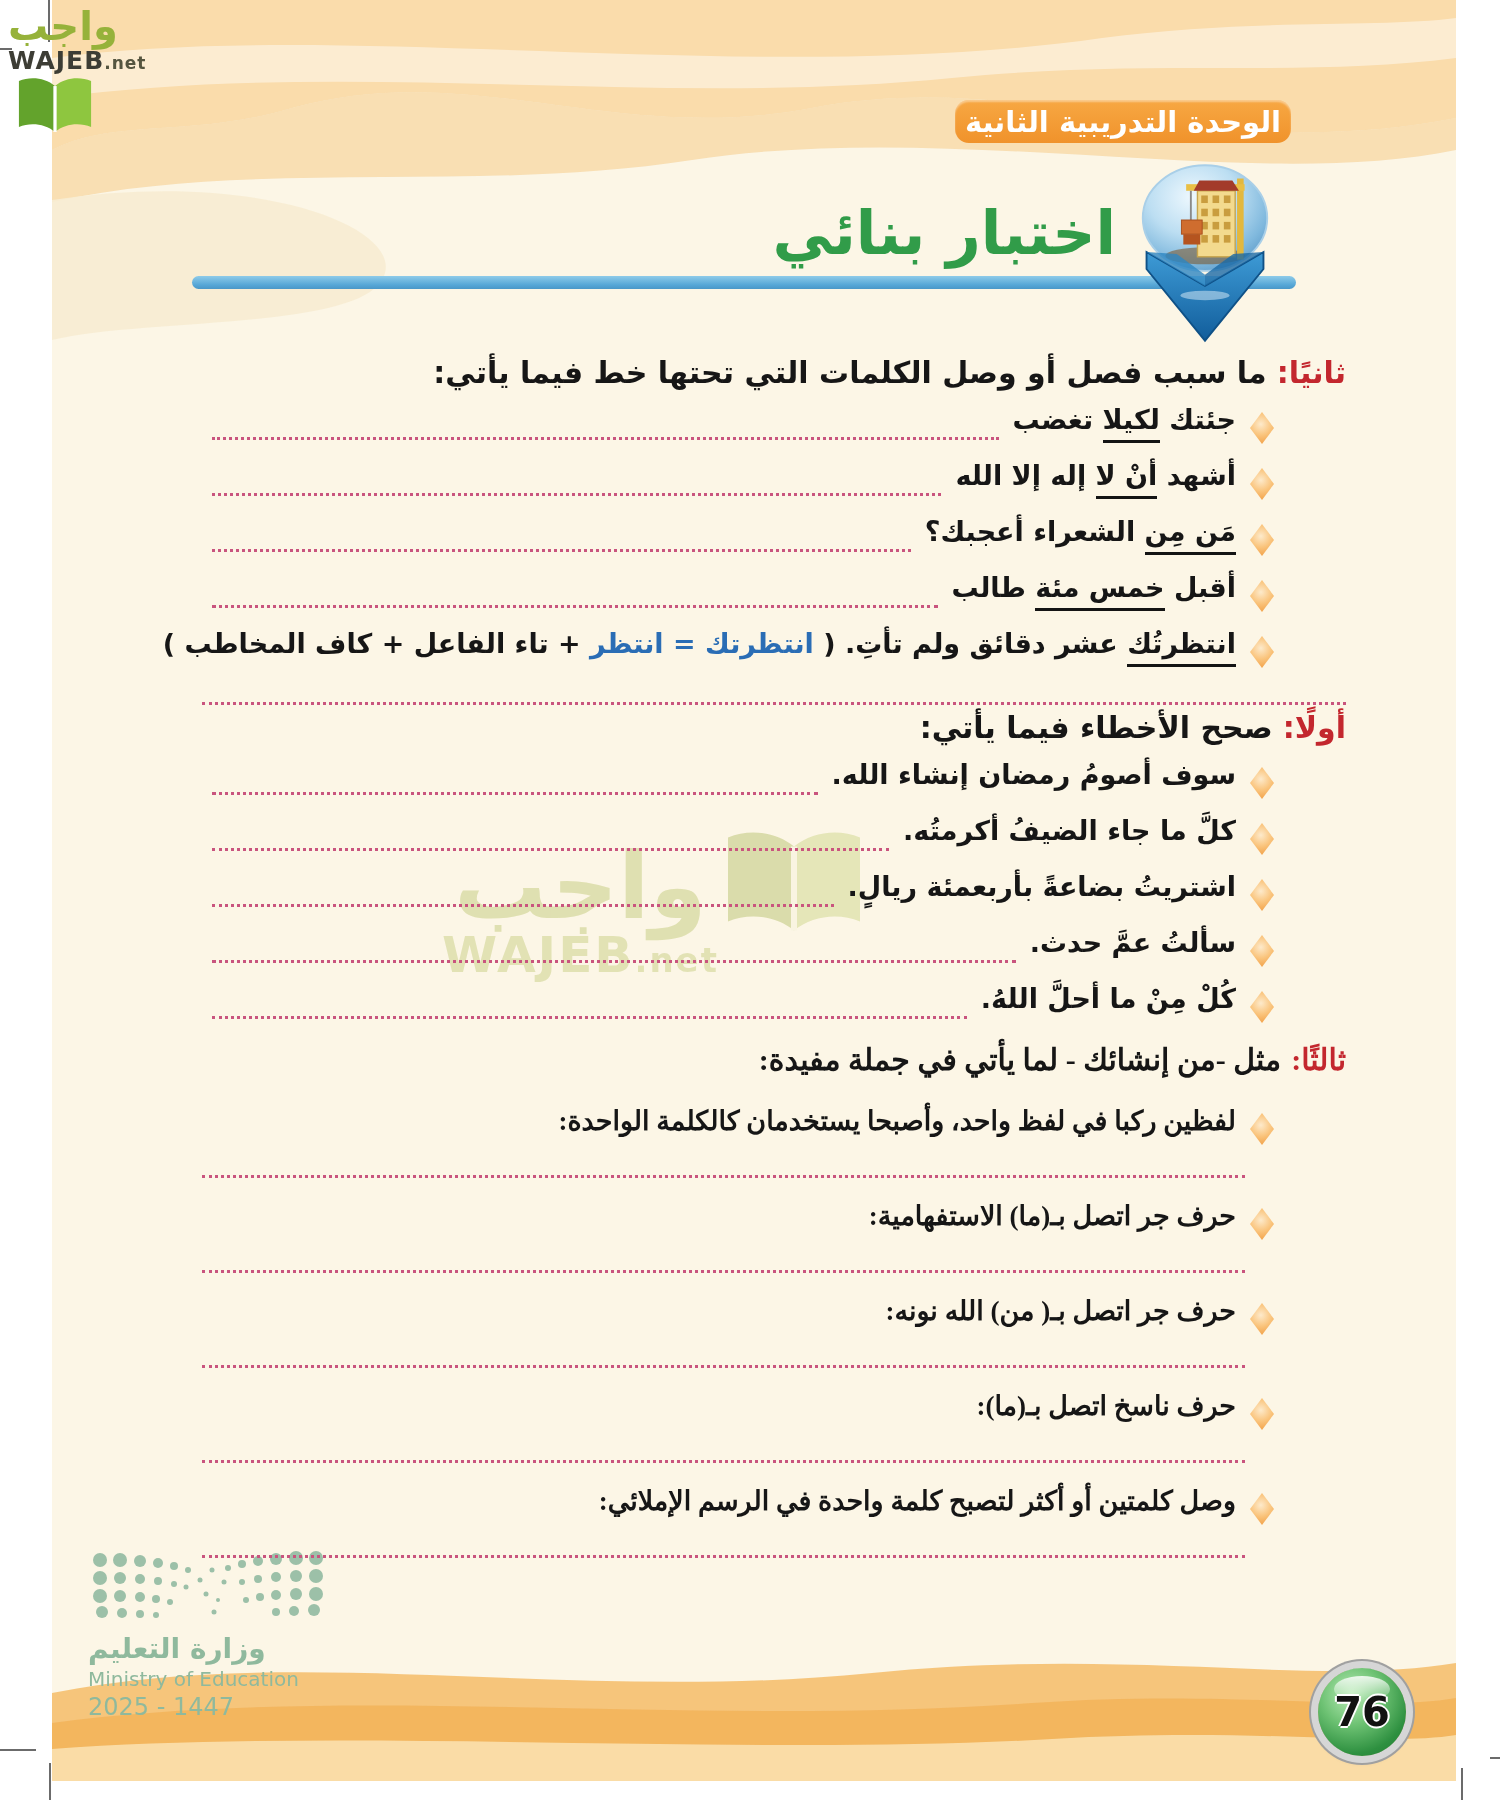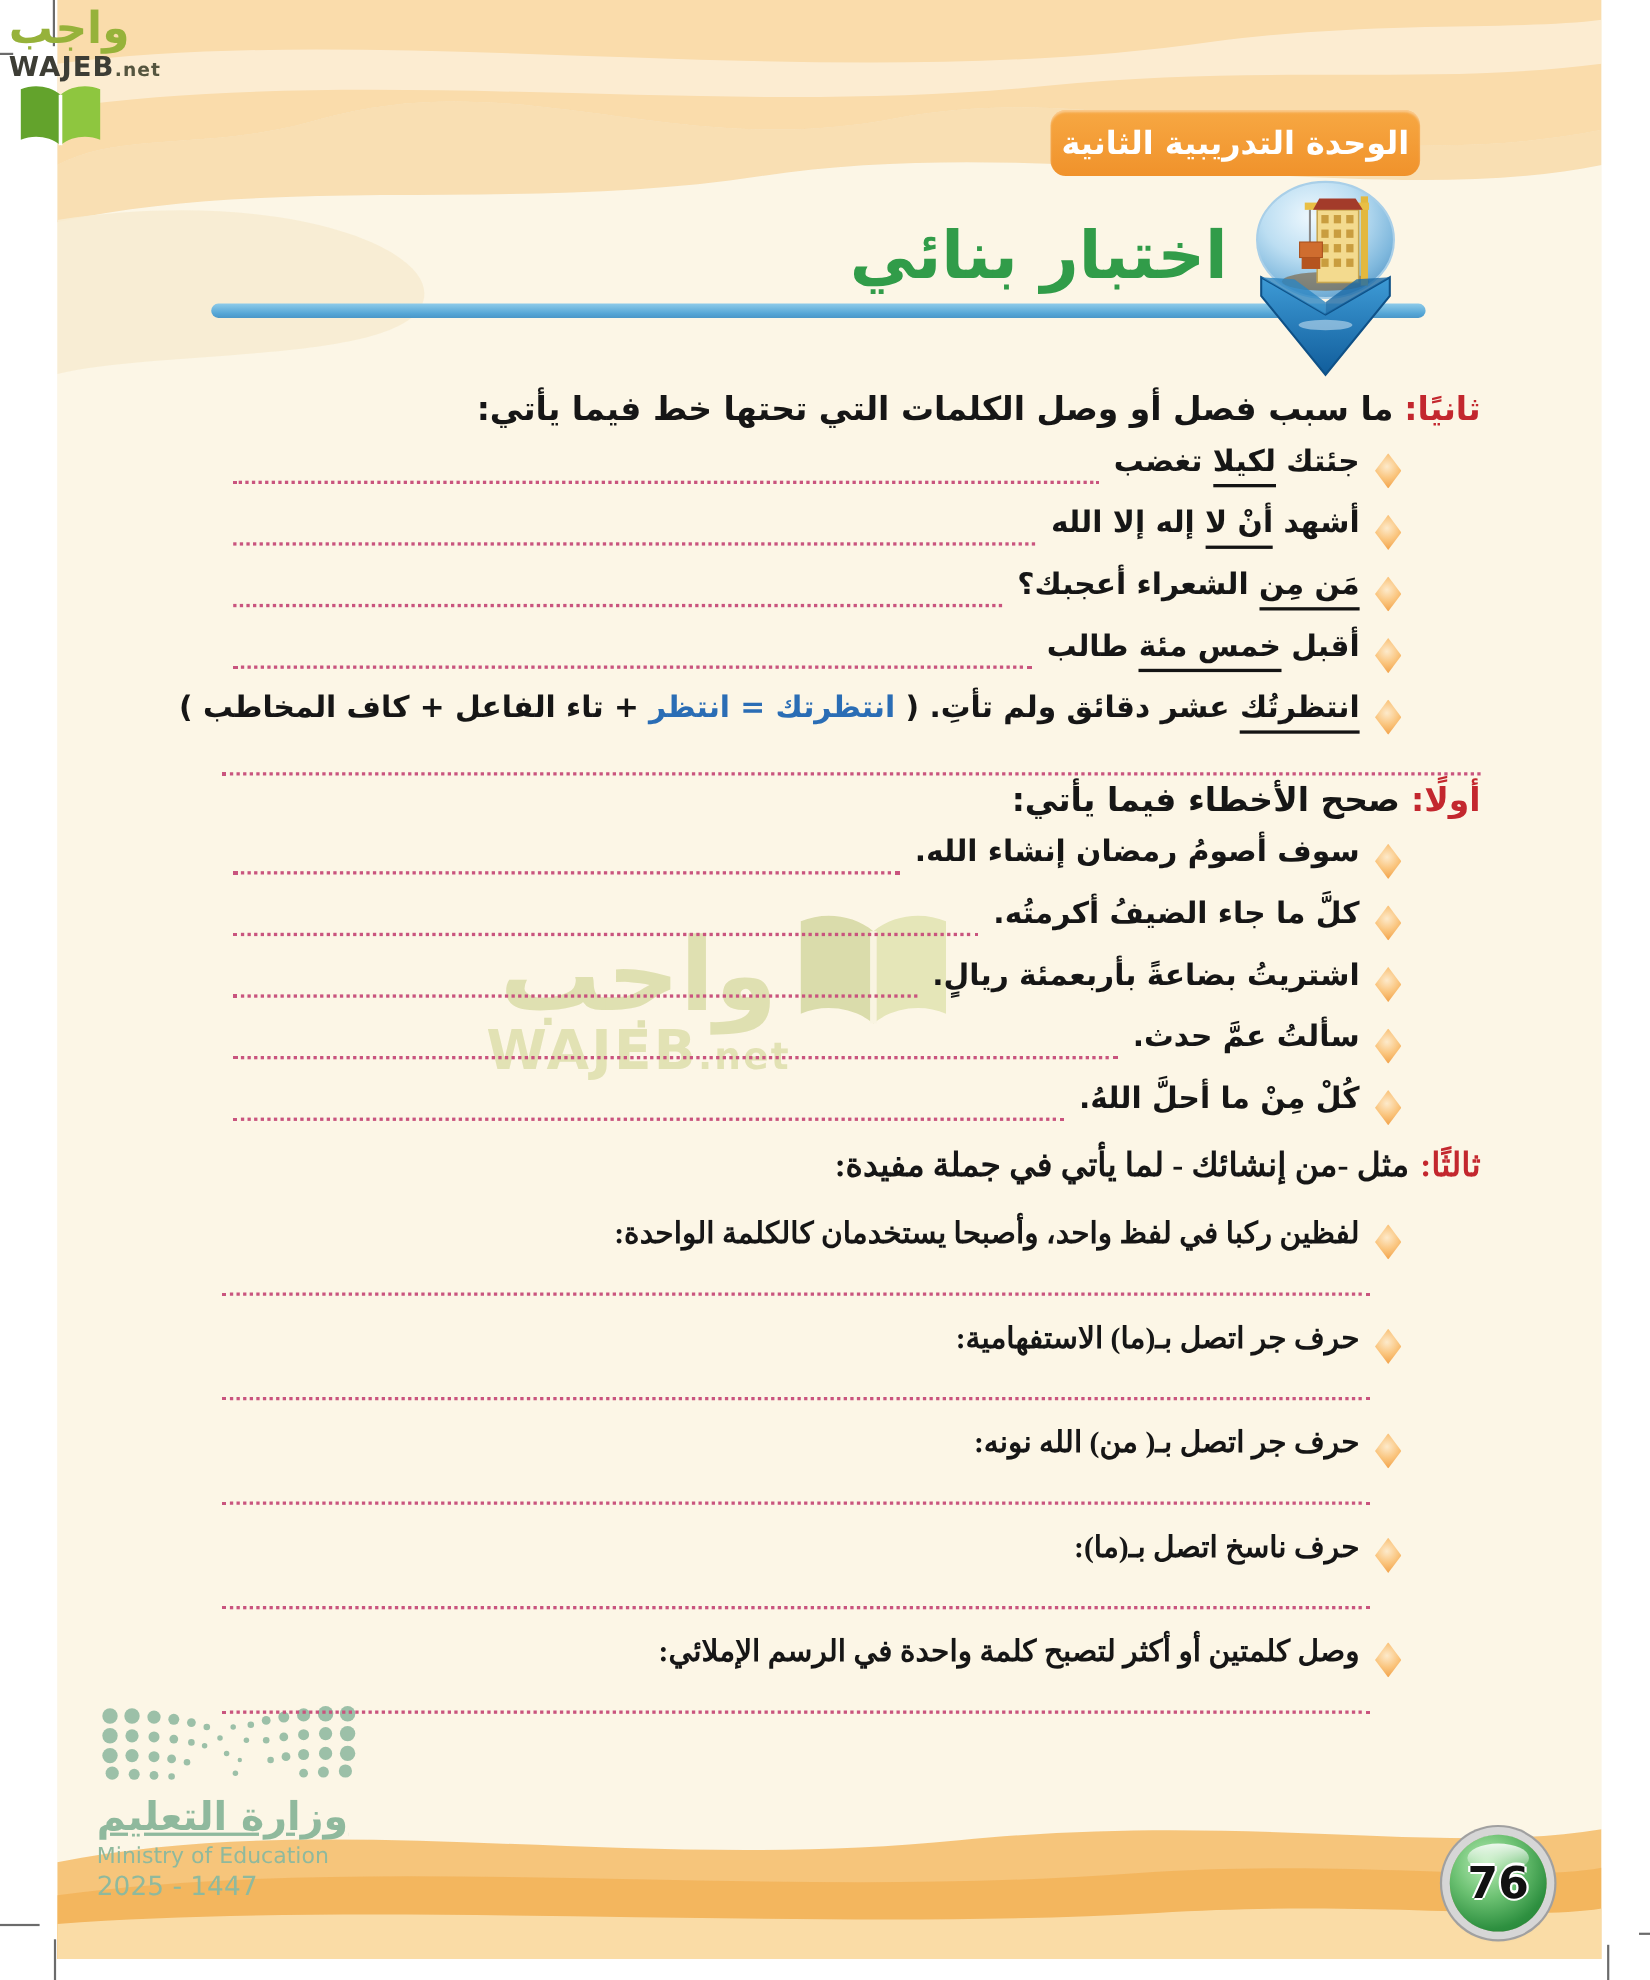--- a/index.html
+++ b/index.html
@@ -19,21 +19,21 @@
   .crop{position:absolute;background:#6b6b6b;}
   
   .site-logo{position:absolute;left:8px;top:6px;width:200px;height:70px;z-index:5;}
   .site-logo .ar{font-size:40px;font-weight:bold;color:#96b23a;line-height:40px;letter-spacing:-1px;}
   .site-logo .en{font-size:25px;font-weight:bold;color:#3d3d35;letter-spacing:1px;}
   .site-logo .en small{font-size:17px;color:#55553f;}
   .site-logo .txt{display:inline-block;vertical-align:top;}
   .site-logo .book{display:inline-block;vertical-align:top;margin-left:6px;}
   
   .banner{
-    position:absolute;top:100px;right:165px;width:336px;height:60px;z-index:3;
+    position:absolute;top:100px;right:165px;width:336px;height:43px;z-index:3;
     background:linear-gradient(#f7a843,#f0922b);border-radius:14px;
     display:flex;align-items:center;justify-content:center;
     box-shadow:inset 0 2px 2px rgba(255,255,255,.4);
   }
   .banner span{color:#fff;font-size:29px;font-weight:bold;}
   
   .title-line{
     position:absolute;top:276px;left:140px;right:160px;height:13px;z-index:2;
     border-radius:8px;background:linear-gradient(#8ecbe9,#55a6d6 70%,#4a97c8);
   }
@@ -76,21 +76,21 @@
   }
   .dots{
     flex:1 1 auto;min-width:40px;margin-left:10px;margin-right:14px;
     border-bottom:3.5px dotted #c9547e;align-self:flex-end;margin-bottom:12px;
   }
   .dotline{height:0;border-bottom:3.5px dotted #c9547e;margin-top:22px;margin-bottom:14px;
     width:calc(100% - 101px);margin-right:101px;}
   .dotline.full{width:100%;margin-right:0;margin-top:26px;margin-bottom:0;}
   
   .ministry{position:absolute;left:36px;top:1550px;width:250px;z-index:1;color:#8fb99d;}
-  .ministry .m-ar{font-size:36px;font-weight:bold;margin-top:8px;letter-spacing:1px;text-decoration:underline;}
+  .ministry .m-ar{font-size:28px;font-weight:bold;margin-top:8px;letter-spacing:1px;}
   .ministry .m-en{font-size:20px;margin-top:2px;}
   .ministry .m-years{font-size:24px;margin-top:2px;}
   
   .badge{
     position:absolute;right:50px;top:1668px;width:88px;height:88px;border-radius:50%;z-index:4;
     background:radial-gradient(circle at 38% 30%,#b9ecb6 0%,#6cc172 38%,#2e9040 72%,#1d7b2f 100%);
     box-shadow:0 0 0 7px #d6d6d6,0 0 0 9px #a0a0a0,0 4px 7px rgba(0,0,0,.25);
     display:flex;align-items:center;justify-content:center;
   }
   .badge::before{

